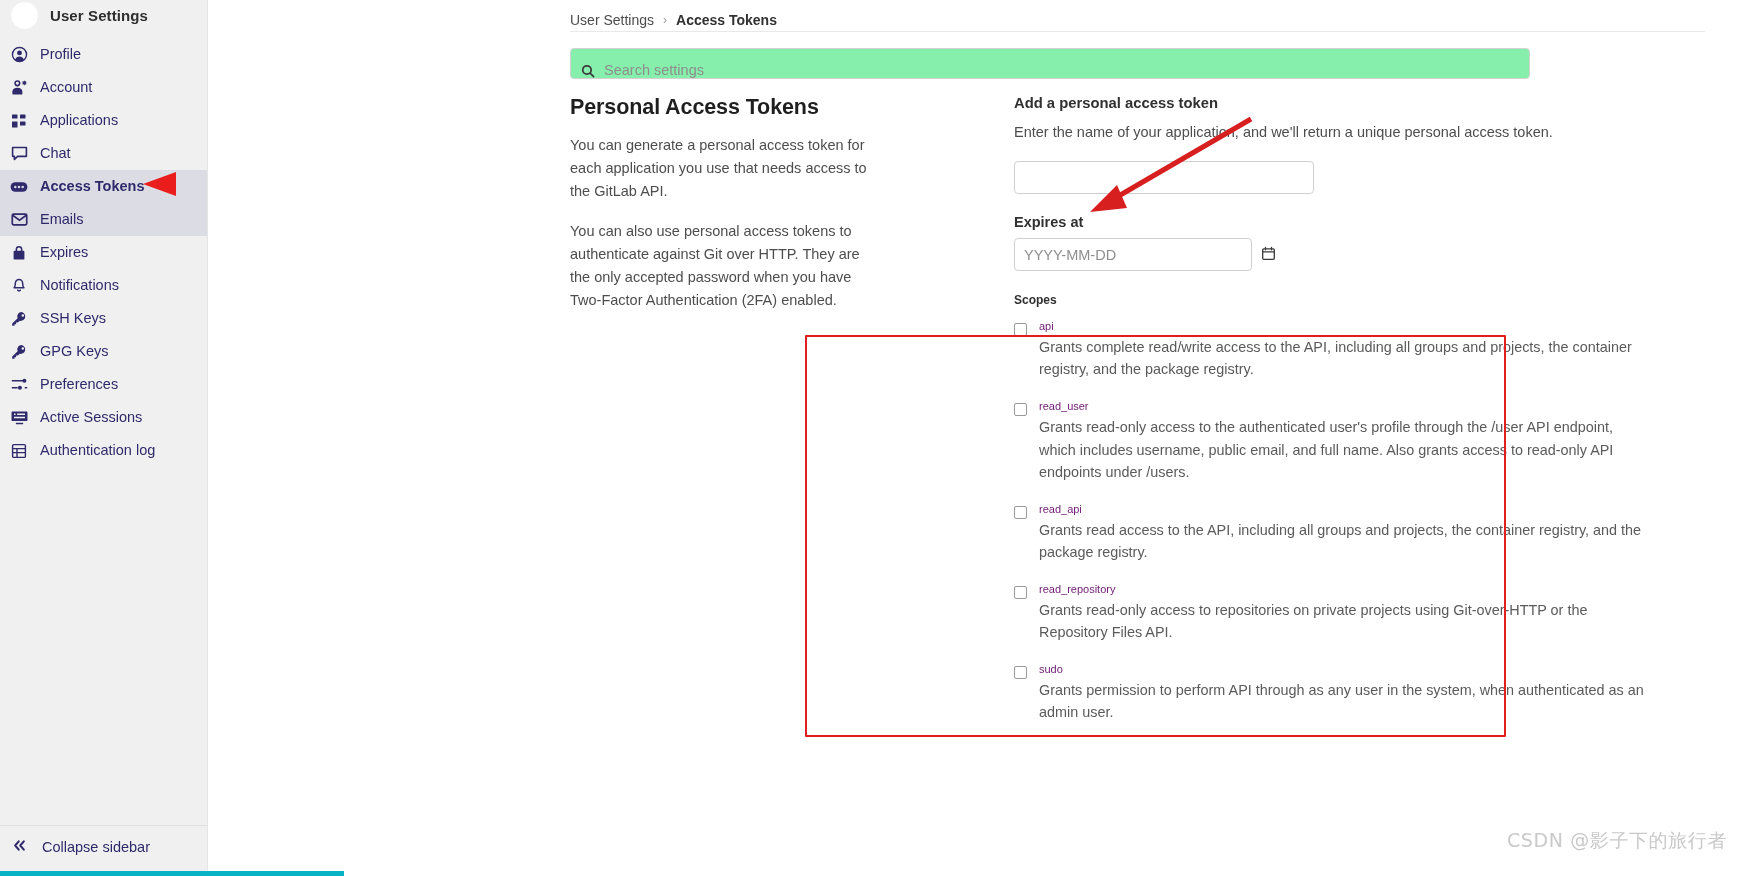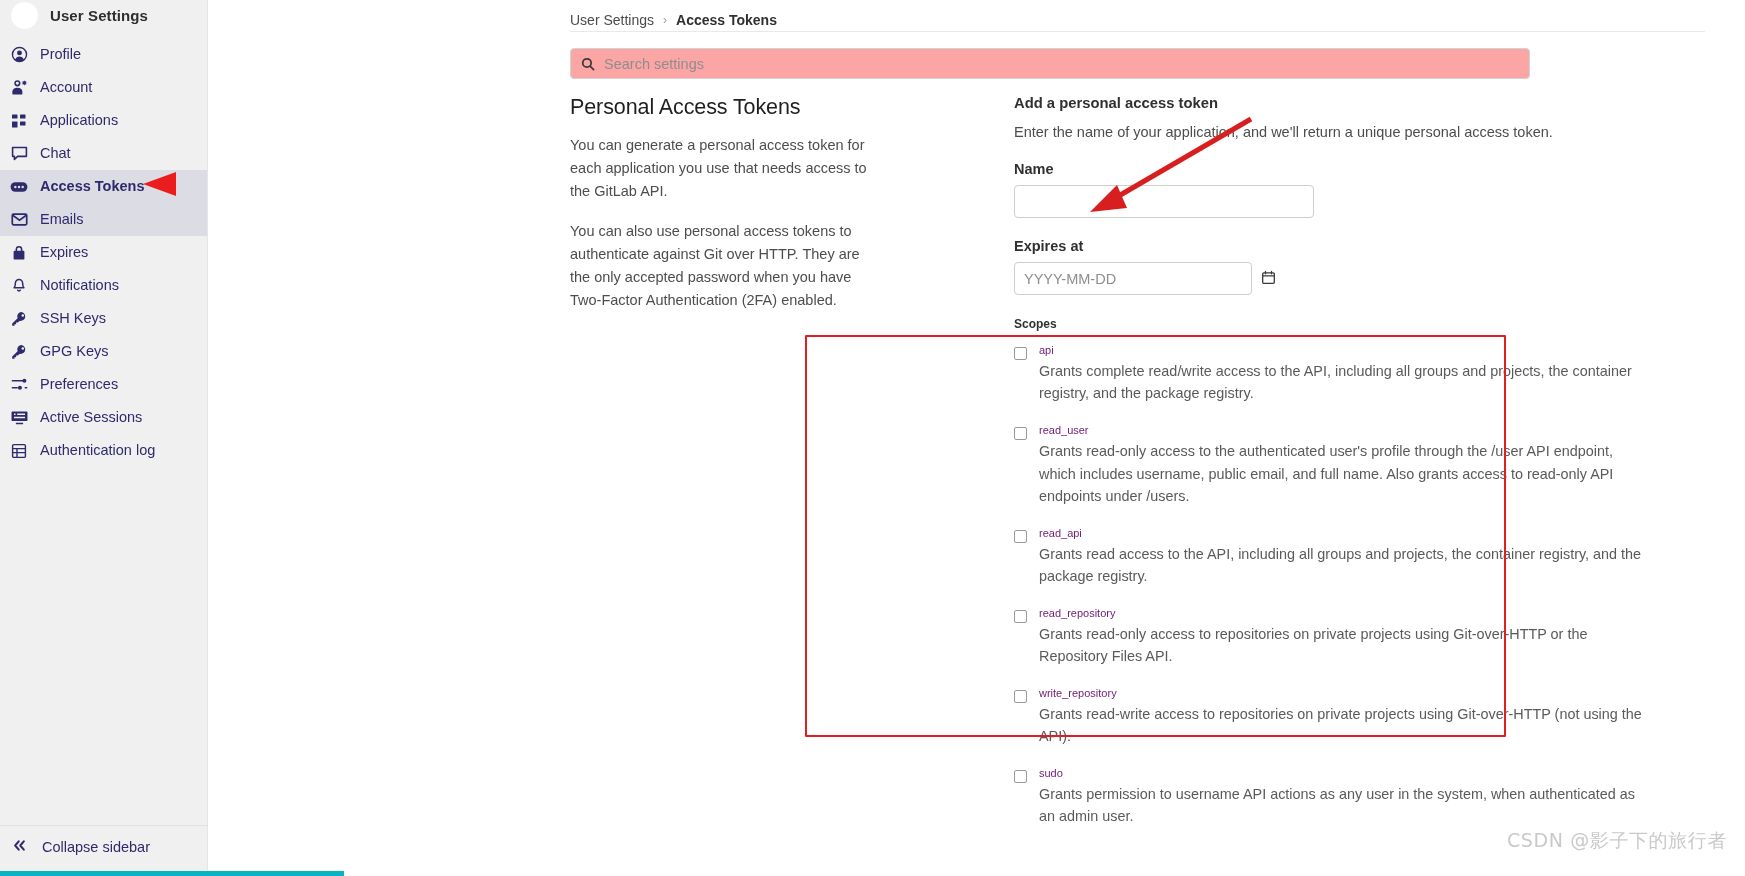--- a/index.html
+++ b/index.html
@@ -83,37 +83,37 @@
     width: 1135px; height: 1px; background: #e9e9e9;
   }
 
   #search-wrap {
     position: absolute; left: 362px; top: 48px;
     width: 960px; height: 31px;
   }
   #search-box {
     width: 100%; height: 100%;
     border: 1px solid #d2d2d2; border-radius: 4px;
-    display: flex; align-items: center; gap: 9px;
-    padding: 0 10px; background: #fca5a5;
+    display: flex; align-items: flex-end; gap: 9px;
+    padding: 0 10px; background: #86efac;
   }
   #search-box .sicon { color: #3a3a3a; display:flex; }
   #search-input {
     border: 0; outline: 0; background: transparent;
     font-family: "Liberation Sans", sans-serif;
     font-size: 14.5px; color: #303030; width: 100%;
   }
   #search-input::placeholder { color: #8e8e8e; }
 
   
   #left-col {
     position: absolute; left: 362px; top: 95px; width: 302px;
   }
   #pat-title {
-    font-size: 21.5px; font-weight: normal; color: #1f1f1f;
+    font-size: 21.5px; font-weight: bold; color: #1f1f1f;
     letter-spacing: -.1px; margin-bottom: 14px;
   }
   .para {
     font-size: 14.5px; color: #4d4d4d; line-height: 1.60;
     margin-bottom: 16px;
   }
 
   
   #form-col {
     position: absolute; left: 806px; top: 95px; width: 700px;
@@ -373,21 +373,20 @@
     <section id="left-col">
       <h1 id="pat-title">Personal Access Tokens</h1>
       <p class="para">You can generate a personal access token for each application you use that needs access to the GitLab API.</p>
       <p class="para">You can also use personal access tokens to authenticate against Git over HTTP. They are the only accepted password when you have Two-Factor Authentication (2FA) enabled.</p>
     </section>
 
     <section id="form-col">
       <div id="form-title">Add a personal access token</div>
       <div id="form-sub">Enter the name of your application, and we'll return a unique personal access token.</div>
 
-      <div class="field-label">Name</div>
       <input id="name-input" type="text" placeholder="" style="">
 
       <div class="field-label">Expires at</div>
       <div id="expires-wrap">
         <input id="expires-input" type="text" placeholder="YYYY-MM-DD" style="">
         <span id="cal-icon">
           <svg width="15" height="15" viewBox="0 0 16 16" fill="none" stroke="currentColor" stroke-width="1.4">
               <rect x="1.8" y="3" width="12.4" height="11.2" rx="1.2"></rect>
               <path d="M1.8 6.2h12.4M4.8 1.5v2.6M11.2 1.5v2.6" stroke-linecap="round"></path>
             </svg>
@@ -423,33 +422,26 @@
         </div>
 
         <div class="scope">
           <span class="cb"></span>
           <div class="scope-body">
             <div class="scope-name">read_repository</div>
             <div class="scope-desc">Grants read-only access to repositories on private projects using Git-over-HTTP or the Repository Files API.</div>
           </div>
         </div>
 
-        <div class="scope">
-          <span class="cb"></span>
-          <div class="scope-body">
-            <div class="scope-name">write_repository</div>
-            <div class="scope-desc">Grants read-write access to repositories on private projects using Git-over-HTTP (not using the API).</div>
-          </div>
-        </div>
 
         <div class="scope">
           <span class="cb"></span>
           <div class="scope-body">
             <div class="scope-name">sudo</div>
-            <div class="scope-desc">Grants permission to username API actions as any user in the system, when authenticated as an admin user.</div>
+            <div class="scope-desc">Grants permission to perform API through as any user in the system, when authenticated as an admin user.</div>
           </div>
         </div>
 
       </div>
 
       
     </section>
   </main>
 
   <div id="red-box"></div>

